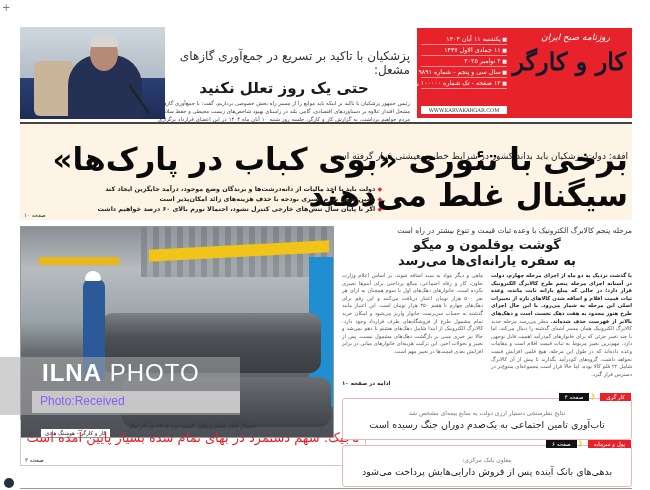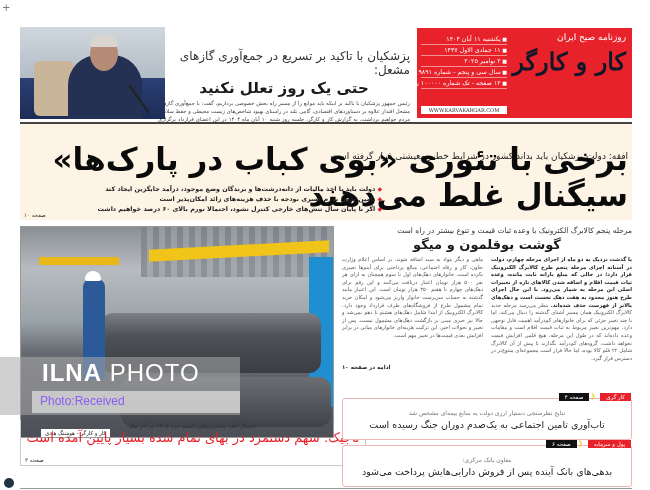--- a/index.html
+++ b/index.html
@@ -5,21 +5,21 @@
   * { box-sizing: border-box; margin: 0; padding: 0; }
   html, body { width: 650px; height: 490px; background: #ffffff; overflow: hidden; }
   body { font-family: "DejaVu Sans", sans-serif; position: relative; color: #1a1a1a; }
 
   .page { position: absolute; left: 18px; top: 0; width: 614px; height: 490px; direction: rtl; }
 
   .corner-mark { position: absolute; left: 2px; top: 2px; font-size: 10px; color: #777; direction: ltr; }
 
   
   .masthead { position: absolute; right: 0; top: 28px; width: 215px; height: 90px; background: #e8222a; }
-  .masthead .tagline { position: absolute; right: 6px; top: 4px; color: #fff; font-family: "DejaVu Serif", serif; font-size: 9px; }
+  .masthead .tagline { position: absolute; right: 22px; top: 4px; color: #fff; font-family: "DejaVu Serif", serif; font-style: italic; font-size: 9px; }
   .masthead .logo { position: absolute; right: 6px; top: 22px; color: #0f172a; font-family: "DejaVu Serif", serif; font-weight: bold; font-size: 24px; letter-spacing: -1px; line-height: 1; }
   .masthead .meta { position: absolute; left: 4px; top: 6px; width: 86px; list-style: none; }
   .masthead .meta li { color: #fff; font-size: 6.3px; line-height: 10px; border-bottom: 1px solid rgba(255,255,255,0.5); white-space: nowrap; }
   .masthead .meta li::before { content: "■ "; font-size: 5px; }
   .masthead .site { position: absolute; left: 4px; bottom: 4px; width: 86px; background: #fff; color: #333; font-size: 5px; text-align: center; line-height: 8px; direction: ltr; font-family: "DejaVu Serif", serif; }
 
   
   .top-story { position: absolute; right: 222px; top: 25px; width: 252px; height: 95px; }
   .top-story .kicker { font-size: 12px; color: #333; text-align: right; margin-top: 24px; }
   .top-story .headline { font-size: 15px; font-weight: bold; text-align: center; margin-top: 2px; }
@@ -153,20 +153,21 @@
   <div class="tajik">
     <div class="kicker">احتمال آغاز چانه‌زنی‌های کمیته مزد ۱۴۰۵ در آذر ماه</div>
     <div class="headline">تاجیک: سهم دستمزد در بهای تمام شده بسیار پایین آمده است</div>
     <div class="pageref">صفحه ۳</div>
   </div>
 
   <div class="meat">
     <div class="overline">مرحله پنجم کالابرگ الکترونیک با وعده ثبات قیمت و تنوع بیشتر در راه است</div>
     <div class="headline">
       <div>گوشت بوقلمون و میگو</div>
+      <div>به سفره یارانه‌ای‌ها می‌رسد</div>
     </div>
     <div class="cols">
       <div class="col">
         <span class="lead">با گذشت نزدیک به دو ماه از اجرای مرحله چهارم، دولت در آستانه اجرای مرحله پنجم طرح کالابرگ الکترونیک قرار دارد؛ در حالی که مبلغ یارانه ثابت مانده، وعده ثبات قیمت اقلام و اضافه شدن کالاهای تازه از تغییرات اصلی این مرحله به شمار می‌رود. با این حال اجرای طرح هنوز محدود به هفت دهک نخست است و دهک‌های بالاتر از فهرست حذف شده‌اند.</span>
         <span>بنظر می‌رسد مرحله جدید کالابرگ الکترونیک همان مسیر آشنای گذشته را دنبال می‌کند، اما با چند تغییر جزئی که برای خانوارهای کم‌درآمد اهمیت قابل توجهی دارد. مهم‌ترین تغییر مربوط به ثبات قیمت اقلام است و مقامات وعده داده‌اند که در طول این مرحله، هیچ قلمی افزایش قیمت نخواهد داشت. گروه‌های کم‌درآمد بگذارند تا پیش از آن کالابرگ شامل ۲۲ قلم کالا بوده، اما حالا قرار است مجموعه‌ای متنوع‌تر در دسترس قرار گیرد.</span>
       </div>
       <div class="col">ماهی و دیگر مواد به سبد اضافه شوند. بر اساس اعلام وزارت تعاون، کار و رفاه اجتماعی، مبالغ پرداختی برای آیتم‌ها تغییری نکرده است. خانوارهای دهک‌های اول تا سوم همچنان به ازای هر نفر ۵۰۰ هزار تومان اعتبار دریافت می‌کنند و این رقم برای دهک‌های چهارم تا هفتم ۳۵۰ هزار تومان است. این اعتبار مانند گذشته به حساب سرپرست خانوار واریز می‌شود و امکان خرید تمام مشمول طرح از فروشگاه‌های طرف قرارداد وجود دارد. کالابرگ الکترونیک از ابتدا شامل دهک‌های هشتم تا دهم نمی‌شد و حالا نیز خبری مبنی بر بازگشت دهک‌های مشمول نیست. پس از تغییر و تحولات اخیر، این ترکیب هزینه‌ای خانوارهای میانی در برابر افزایش بعدی قیمت‌ها در تغییر مهم است.</div>
     </div>
     <div class="cont">ادامه در صفحه ۱۰</div>
   </div>

